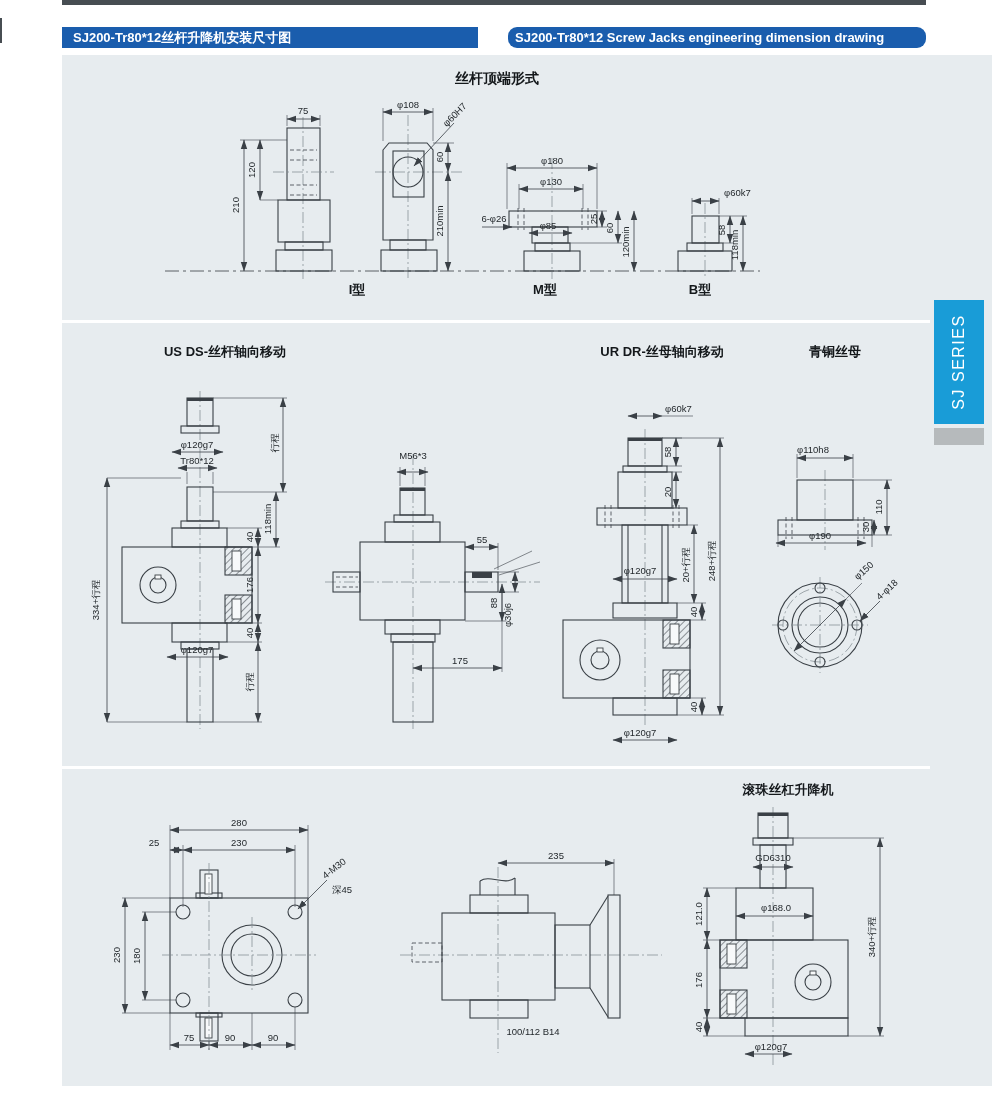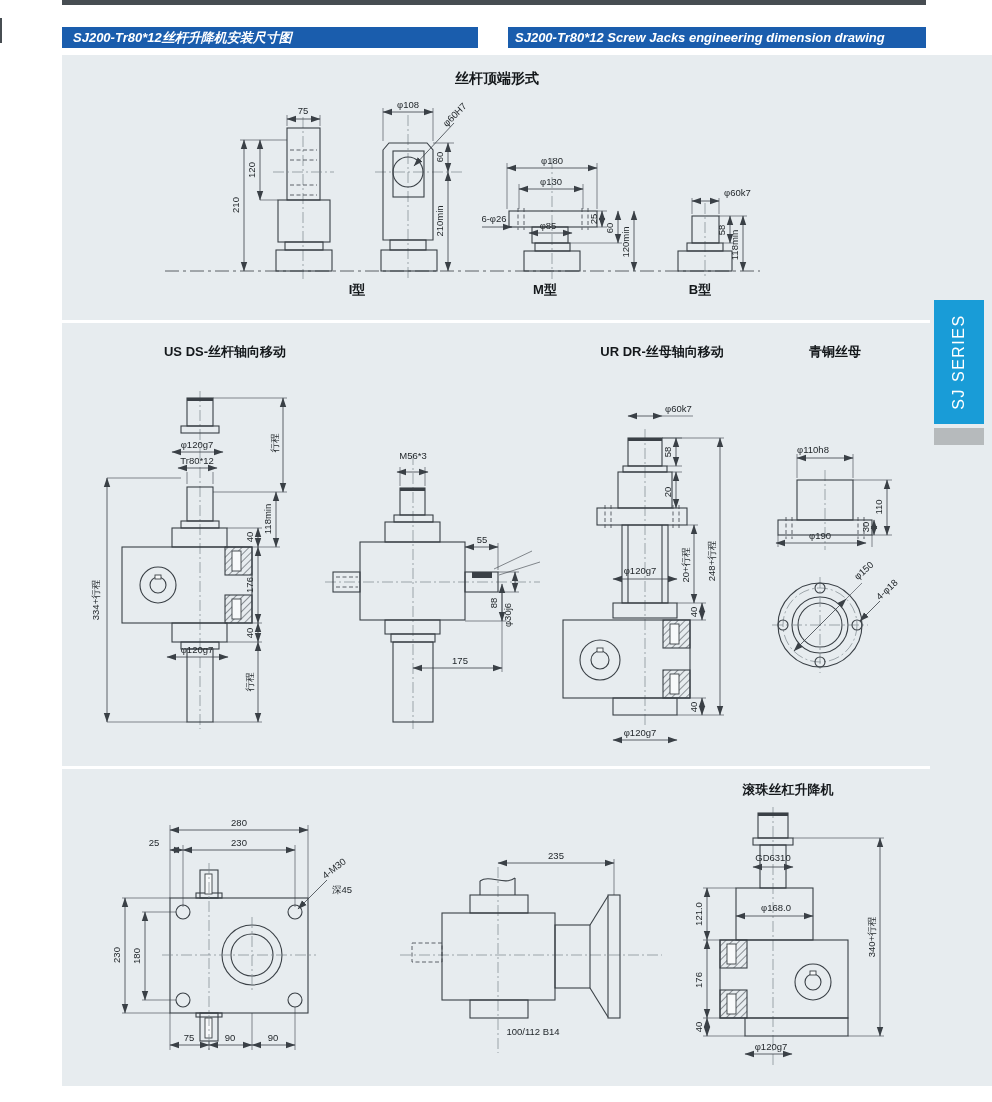--- a/index.html
+++ b/index.html
@@ -1,22 +1,22 @@
 <!DOCTYPE html>
 <html><head>
 <meta charset="utf-8">
 <style>
   * { margin:0; padding:0; box-sizing:border-box; }
   html,body { width:992px; height:1102px; background:#ffffff; font-family:"Liberation Sans",sans-serif; }
   .page { position:relative; width:992px; height:1102px; background:#fff; overflow:hidden; }
   .topstrip { position:absolute; left:62px; top:0; width:864px; height:5px; background:#474d52; }
   .leftmark { position:absolute; left:0; top:18px; width:2px; height:25px; background:#474d52; }
-  .hdr { position:absolute; top:27px; height:21px; background:#1a5dad; color:#fff; font-size:13px; font-weight:bold; display:flex; align-items:center; white-space:nowrap; overflow:hidden;font-style:italic; }
+  .hdr { position:absolute; top:27px; height:21px; background:#1a5dad; color:#fff; font-size:13px; font-weight:bold; display:flex; align-items:center; white-space:nowrap; overflow:hidden; }
   .hdr-left  { left:62px;  width:416px; padding-left:11px; }
-  .hdr-right { left:508px; width:418px; padding-left:7px; }
+  .hdr-right { left:508px; width:418px; padding-left:7px;border-radius:9px; }
   .panel { position:absolute; left:62px; top:55px; width:952px; height:1031px; background:#e7ecef; }
   .side-tab { position:absolute; left:934px; top:300px; width:50px; height:124px; background:#199cd7; color:#fff; display:flex; align-items:center; justify-content:center; cursor:pointer; }
   .side-tab span { transform:rotate(-90deg); white-space:nowrap; font-size:16px; letter-spacing:1.5px; }
   .tab-shadow { position:absolute; left:934px; top:428px; width:50px; height:17px; background:#b6babc; }
   svg text { font-family:"Liberation Sans",sans-serif; }
   .d  { font-size:9.5px; fill:#23282c; }
   .t  { font-size:14px; fill:#14181b; font-weight:bold; }
   .t2 { font-size:13px; fill:#14181b; font-weight:bold; }
   .ln  { fill:none; stroke:#3a4046; stroke-width:1.1; }
   .dim { fill:none; stroke:#3a4046; stroke-width:0.8; }

